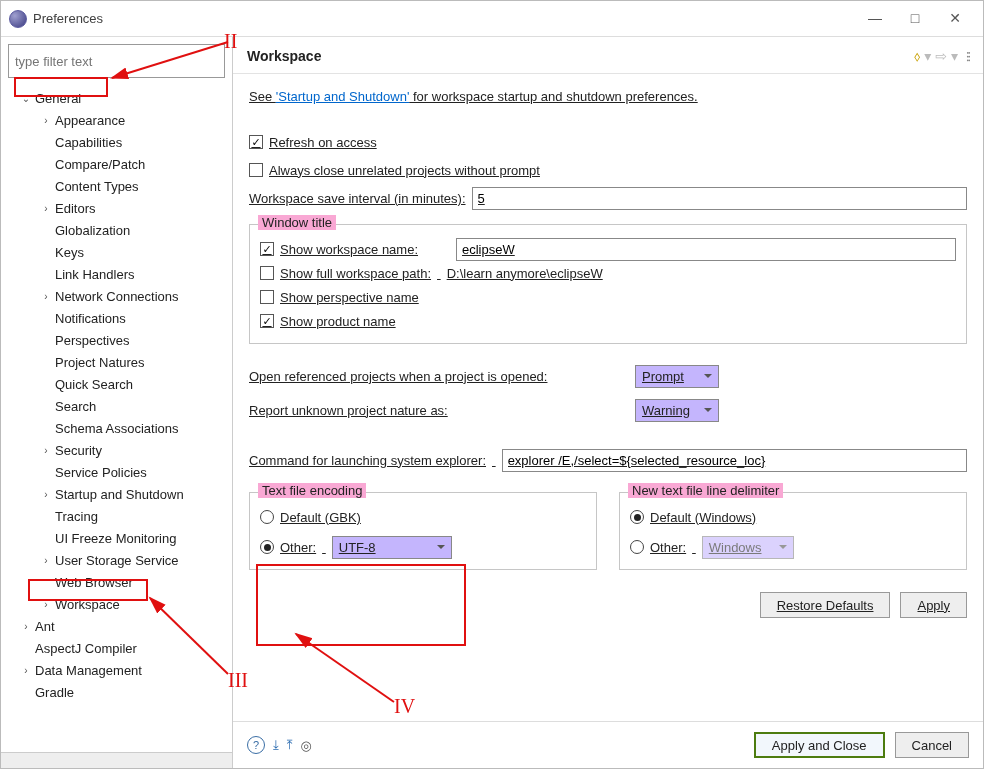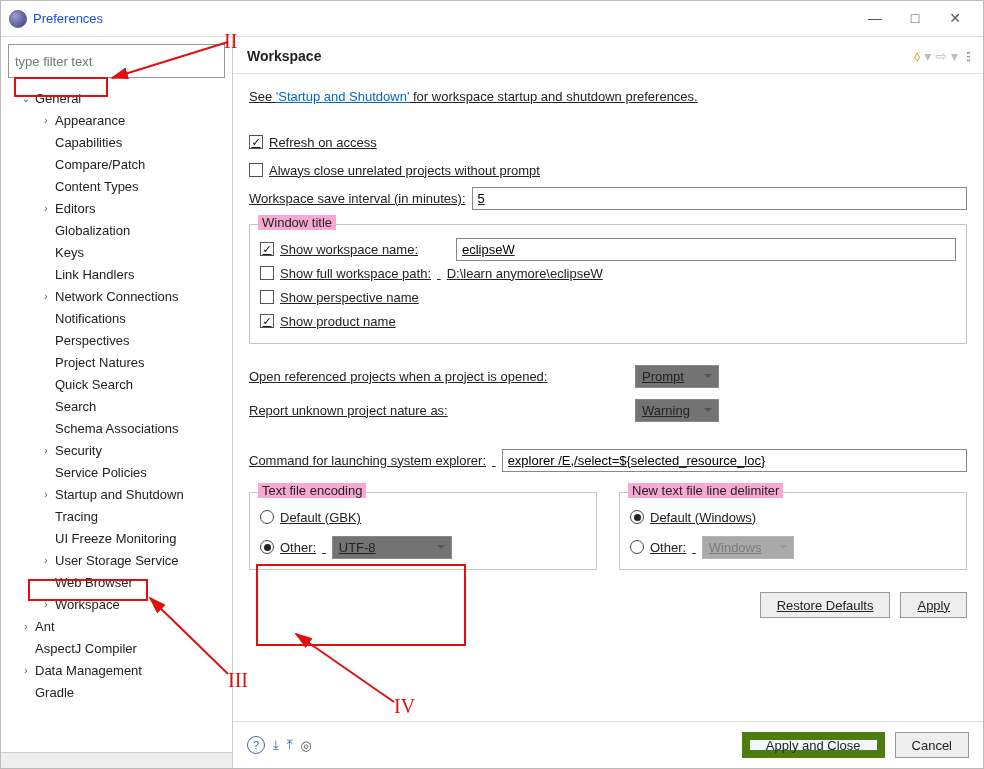--- a/index.html
+++ b/index.html
@@ -1,20 +1,20 @@
 <!DOCTYPE html>
 <html><head>
 <meta charset="utf-8">
 <style>
 * { box-sizing: border-box; }
 body { margin: 0; font-family: "Segoe UI", Tahoma, sans-serif; font-size: 13px; color: #222; background: #fff; width: 984px; height: 769px; position: relative; overflow: hidden; }
 .window { width: 984px; height: 769px; border: 1px solid #bbb; display: flex; flex-direction: column; }
 .titlebar { height: 36px; display: flex; align-items: center; padding: 0 8px; border-bottom: 1px solid #ddd; }
 .titlebar .icon { width: 18px; height: 18px; border: 1px solid #5a5aa0; border-radius: 50%; margin-right: 6px; background: radial-gradient(circle at 30% 30%, #a0a0d0, #3a3a80); }
-.titlebar .title { color: #1d4ed8; }
+.titlebar .title { color: #404040; }
 .titlebar .spacer { flex: 1; }
 .win-btn { width: 40px; height: 28px; text-align: center; line-height: 26px; color: #555; font-size: 14px; }
 .body { display: flex; flex: 1; overflow: hidden; }
 .left { width: 232px; border-right: 1px solid #ccc; display: flex; flex-direction: column; }
 .filter-row { padding: 7px; }
 .filter { width: 100%; height: 34px; padding: 2px 6px; color: #777; border: 1px solid #999; font-family: inherit; font-size: 13px; }
 .tree-wrap { flex: 1; overflow: auto; position: relative; padding: 2px 0 2px 4px; }
 .tree-wrap::-webkit-scrollbar { width: 16px; height: 16px; }
 .tree-wrap::-webkit-scrollbar-thumb { background: #c8c8c8; }
 .tree-item { display: flex; align-items: center; height: 22px; padding-left: 4px; cursor: default; }
@@ -29,33 +29,33 @@
 .nav-ico { color: #c8a000; margin: 0 2px; font-size: 14px; }
 .nav-ico.gray { color: #bbb; }
 .menu-dots { color: #888; margin-left: 6px; letter-spacing: -2px; }
 .right-body { flex: 1; padding: 10px 16px; overflow: auto; display: flex; flex-direction: column; gap: 4px; text-decoration: underline; }
 .line { display: flex; align-items: center; gap: 6px; min-height: 24px; }
 .link { color: #0066cc; text-decoration: underline; }
 .cb { width: 14px; height: 14px; border: 1px solid #555; display: inline-flex; align-items: center; justify-content: center; font-size: 11px; color: #000; }
 .grp { border: 1px solid #c6c6c6; margin: 10px 0 6px 0; padding: 12px 10px 10px 10px; position: relative; }
 .grp .legend { position: absolute; top: -10px; left: 8px; background: #f9a8d4; padding: 0 4px; }
 .inp { height: 23px; border: 1px solid #888; padding: 0 5px; font-family: inherit; font-size: 13px; }
-.sel { height: 23px; border: 1px solid #888; background: #737373; padding: 0 18px 0 6px; display: inline-flex; align-items: center; position: relative; }
+.sel { height: 23px; border: 1px solid #888; background: #c4b5fd; padding: 0 18px 0 6px; display: inline-flex; align-items: center; position: relative; }
 .sel::after { content: ""; position: absolute; right: 6px; top: 50%; margin-top: -2px; border: 4px solid transparent; border-top-color: #555; }
 .btn { height: 26px; border: 1px solid #999; background: #eee; padding: 0 16px; display: inline-flex; align-items: center; justify-content: center; }
 .row2col { display: flex; gap: 22px; margin-top: 16px; }
 .col { flex: 1; }
 .radio { width: 14px; height: 14px; border: 1.5px solid #444; border-radius: 50%; display: inline-flex; align-items: center; justify-content: center; }
 .radio.checked::after { content: ""; width: 7px; height: 7px; background: #222; border-radius: 50%; }
 .footer-btns { display: flex; gap: 10px; justify-content: flex-end; margin-top: 18px; }
 .bottom-bar { padding: 10px 14px; display: flex; align-items: center; border-top: 1px solid #ddd; }
 .bottom-bar .help-icons { display: flex; gap: 8px; align-items: center; }
 .help-ico { width: 18px; height: 18px; border: 1px solid #3a6ea5; border-radius: 50%; color: #3a6ea5; font-size: 11px; display: flex; align-items: center; justify-content: center; }
 .bottom-bar .spacer { flex: 1; }
-.btn.primary { border: 8px solid #4d7c0f; background: #f2f7fc; }
+.btn.primary { border: 2px solid #4d7c0f; background: #f2f7fc; }
 
 .anno { position: absolute; pointer-events: none; }
 .red-box { border: 2px solid #e01010; }
 .red-text { color: #e01010; font-family: "Times New Roman", serif; font-size: 20px; }
 svg.arrow { position: absolute; pointer-events: none; }
 </style>
 </head>
 <body>
 
 <div class="window">

